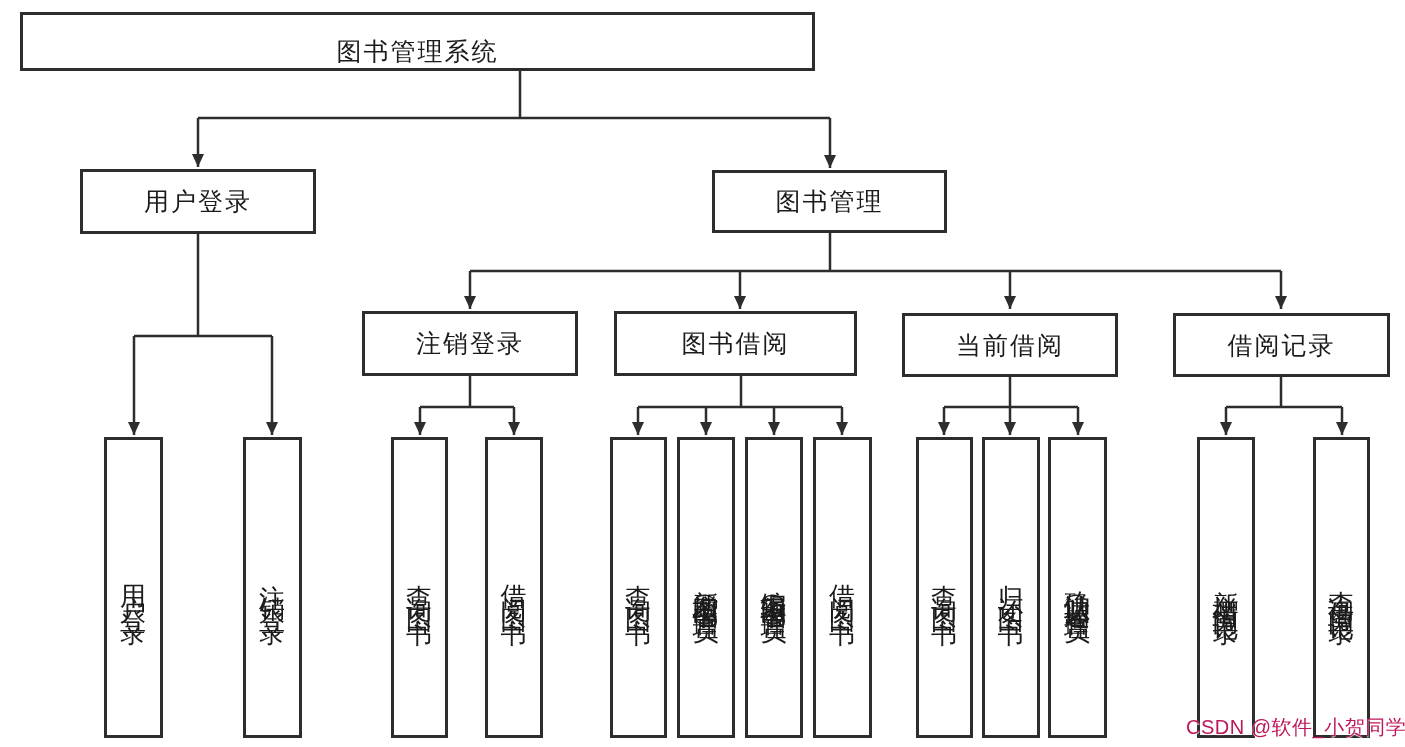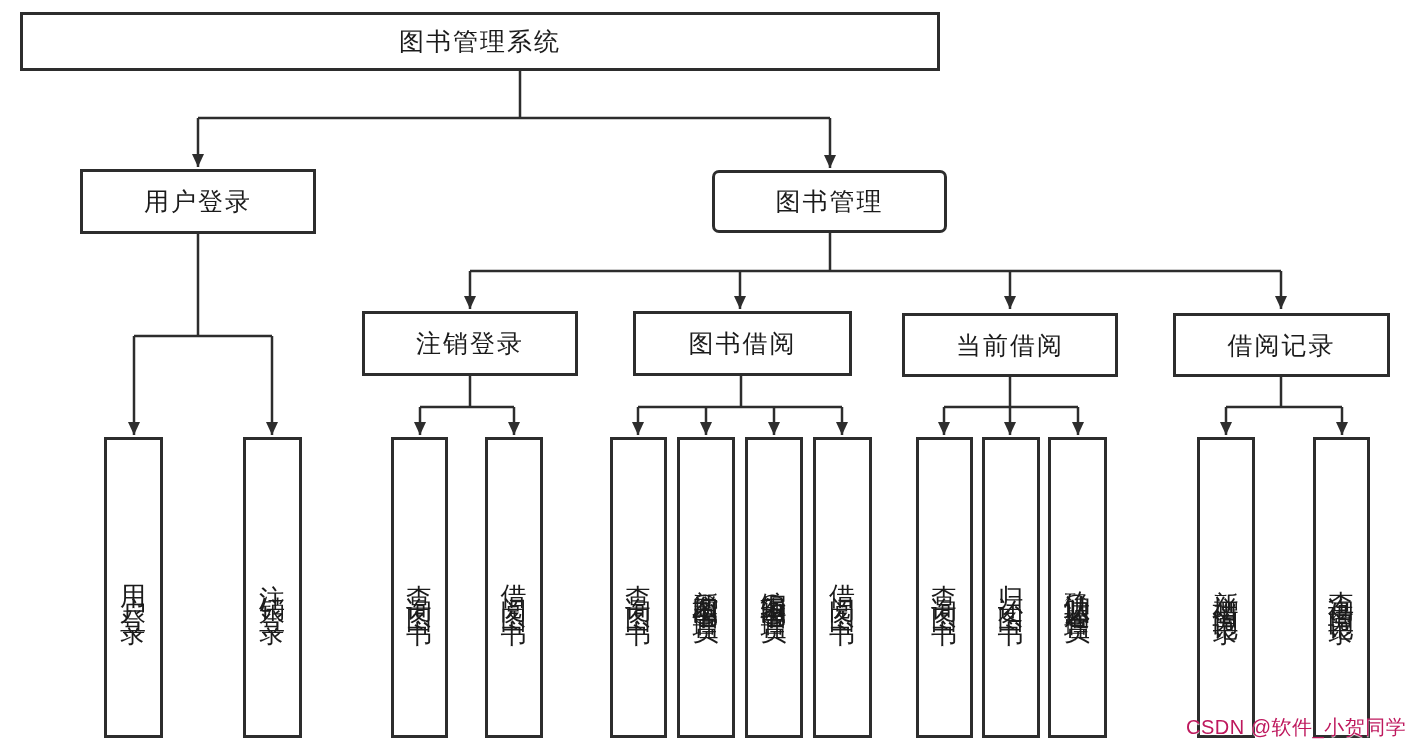--- a/index.html
+++ b/index.html
@@ -102,35 +102,35 @@
       <line x1="944" y1="407" x2="944" y2="435" marker-end="url(#ah)"></line>
       <line x1="1010" y1="407" x2="1010" y2="435" marker-end="url(#ah)"></line>
       <line x1="1078" y1="407" x2="1078" y2="435" marker-end="url(#ah)"></line>
 
       <path d="M1281 377 V407 M1226 407 H1342"></path>
       <line x1="1226" y1="407" x2="1226" y2="435" marker-end="url(#ah)"></line>
       <line x1="1342" y1="407" x2="1342" y2="435" marker-end="url(#ah)"></line>
     </g>
   </svg>
 
-  <div class="node" style="left:20px; top:12px; width:920px; height:59px;">
+  <div class="node" style="left:20px; top:12px; width:795px; height:59px;align-items:flex-end;">
     <span class="hlabel">图书管理系统</span>
   </div>
 
   <div class="node" style="left:80px; top:169px; width:236px; height:65px;">
     <span class="hlabel">用户登录</span>
   </div>
-  <div class="node" style="left:712px; top:170px; width:235px; height:63px;border-radius:7px;">
+  <div class="node" style="left:712px; top:170px; width:235px; height:63px;">
     <span class="hlabel">图书管理</span>
   </div>
 
   <div class="node" style="left:362px; top:311px; width:216px; height:65px;">
     <span class="hlabel">注销登录</span>
   </div>
-  <div class="node" style="left:633px; top:311px; width:219px; height:65px;font-family:Liberation Mono, monospace;">
+  <div class="node" style="left:614px; top:311px; width:243px; height:65px;font-family:Liberation Mono, monospace;">
     <span class="hlabel">图书借阅</span>
   </div>
   <div class="node" style="left:902px; top:313px; width:216px; height:64px;">
     <span class="hlabel">当前借阅</span>
   </div>
   <div class="node" style="left:1173px; top:313px; width:217px; height:64px;font-family:Liberation Mono, monospace;">
     <span class="hlabel">借阅记录</span>
   </div>
 
   <div class="node leaf" style="left:104px; top:437px; width:59px; height:301px;">

